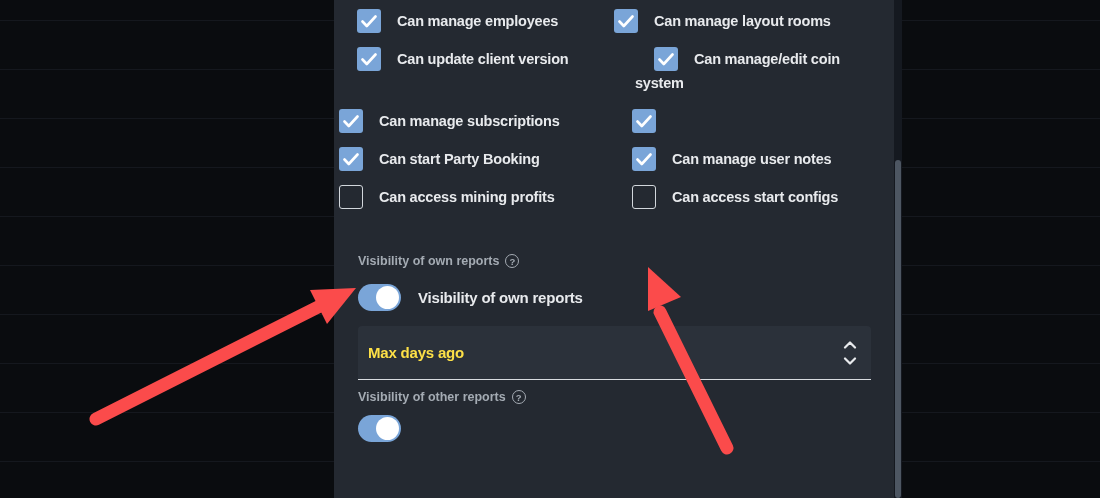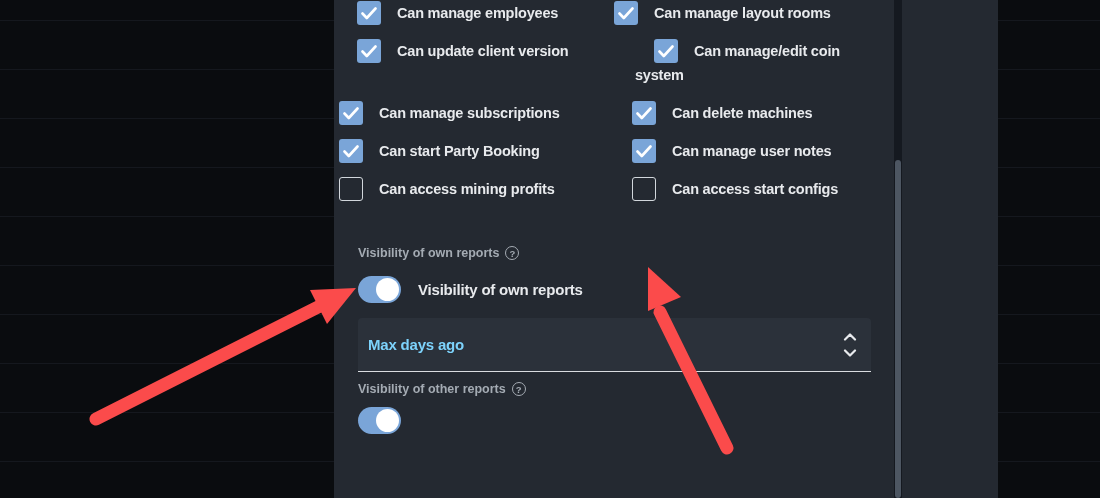--- a/index.html
+++ b/index.html
@@ -9,22 +9,22 @@
     --toggle-on:#7aa5d8; --input-bg:#2b313a; --input-underline:#d9dce0;
     --arrow:#fb4b4b; --scroll-track:#151920; --scroll-thumb:#4d5662;
   }
   *{margin:0;padding:0;box-sizing:border-box;}
   html,body{width:1100px;height:498px;overflow:hidden;background:var(--page-bg);
     font-family:"Liberation Sans","DejaVu Sans",sans-serif;}
   .page{position:relative;width:1100px;height:498px;overflow:hidden;background:var(--page-bg);}
   .stripes{position:absolute;inset:0;
     background-image:repeating-linear-gradient(180deg,transparent 0,transparent 48px,var(--stripe) 48px,var(--stripe) 49px);
     background-position:0 -28px;}
-  .panel{position:absolute;left:334px;top:0;width:664px;height:498px;background:var(--panel-bg);
-    padding:8px 24px;color:var(--text-primary);}
+  .panel{position:absolute;left:334px;top:0;width:560px;height:498px;background:var(--panel-bg);
+    padding:16px 24px;color:var(--text-primary);}
   
   .perm-grid{display:grid;grid-template-columns:275px 1fr;row-gap:14px;align-items:start;
     margin-left:-20px;margin-top:-7px;}
   .perm{display:block;font-size:14.5px;font-weight:700;letter-spacing:-0.2px;line-height:24px;
     color:var(--text-primary);cursor:pointer;white-space:nowrap;}
   .perm.wrap{white-space:normal;}
   .perm.c1.wrap{max-width:232px;margin-left:22px;}
   .perm.c2.wrap{max-width:242px;}
   .cb{display:inline-block;width:24px;height:24px;border-radius:3px;vertical-align:top;
     margin-right:16px;position:relative;}
@@ -44,21 +44,21 @@
   .toggle-row{margin-top:16px;display:flex;align-items:center;}
   .toggle{width:43px;height:27px;border-radius:14px;background:var(--toggle-on);position:relative;
     flex:0 0 auto;cursor:pointer;}
   .toggle .knob{position:absolute;right:2px;top:2px;width:23px;height:23px;border-radius:50%;background:#fff;}
   .toggle-label{margin-left:17px;font-size:15px;font-weight:700;letter-spacing:-0.2px;color:var(--text-primary);}
   .toggle.partial{margin-top:11px;}
   
   .field{margin-top:15px;width:513px;height:54px;background:var(--input-bg);
     border-radius:4px 4px 0 0;border-bottom:1px solid var(--input-underline);
     position:relative;display:flex;align-items:center;cursor:text;}
-  .placeholder{margin-left:10px;font-size:15px;font-weight:700;letter-spacing:-0.2px;color:#7dd3fc;}
+  .placeholder{margin-left:10px;font-size:15px;font-weight:700;letter-spacing:-0.2px;color:#fde047;}
   .spin{position:absolute;right:13px;top:0;height:100%;display:flex;flex-direction:column;
     justify-content:center;gap:7px;}
   .spin-btn{width:16px;height:9px;display:flex;align-items:center;justify-content:center;cursor:pointer;}
   
   .scroll-track{position:absolute;left:894px;top:0;width:8px;height:498px;background:var(--scroll-track);}
   .scroll-thumb{position:absolute;left:1px;top:160px;width:6px;height:338px;border-radius:3px;
     background:var(--scroll-thumb);cursor:grab;}
   .arrows{position:absolute;inset:0;pointer-events:none;}
 </style>
 </head>
@@ -84,21 +84,21 @@
 
       <label class="perm c1 wrap"><span class="cb on"><svg width="16" height="13" viewBox="0 0 16 13">
               <polyline points="1.5,6.5 5.8,11 14.5,1.5" fill="none" stroke="#fff" stroke-width="2.6" stroke-linecap="round" stroke-linejoin="round"></polyline>
             </svg></span><span>Can manage/edit coin system</span></label>
       <label class="perm c2"><span class="cb on"><svg width="16" height="13" viewBox="0 0 16 13">
               <polyline points="1.5,6.5 5.8,11 14.5,1.5" fill="none" stroke="#fff" stroke-width="2.6" stroke-linecap="round" stroke-linejoin="round"></polyline>
             </svg></span><span>Can manage subscriptions</span></label>
 
       <label class="perm c1"><span class="cb on"><svg width="16" height="13" viewBox="0 0 16 13">
               <polyline points="1.5,6.5 5.8,11 14.5,1.5" fill="none" stroke="#fff" stroke-width="2.6" stroke-linecap="round" stroke-linejoin="round"></polyline>
-            </svg></span><span>Can delete machines</span></label>
+            </svg></span></label>
       <label class="perm c2"><span class="cb on"><svg width="16" height="13" viewBox="0 0 16 13">
               <polyline points="1.5,6.5 5.8,11 14.5,1.5" fill="none" stroke="#fff" stroke-width="2.6" stroke-linecap="round" stroke-linejoin="round"></polyline>
             </svg></span><span>Can start Party Booking</span></label>
 
 
       <label class="perm c1"><span class="cb on"><svg width="16" height="13" viewBox="0 0 16 13">
               <polyline points="1.5,6.5 5.8,11 14.5,1.5" fill="none" stroke="#fff" stroke-width="2.6" stroke-linecap="round" stroke-linejoin="round"></polyline>
             </svg></span><span>Can manage user notes</span></label>
       <label class="perm c2"><span class="cb off"></span><span>Can access mining profits</span></label>
 

